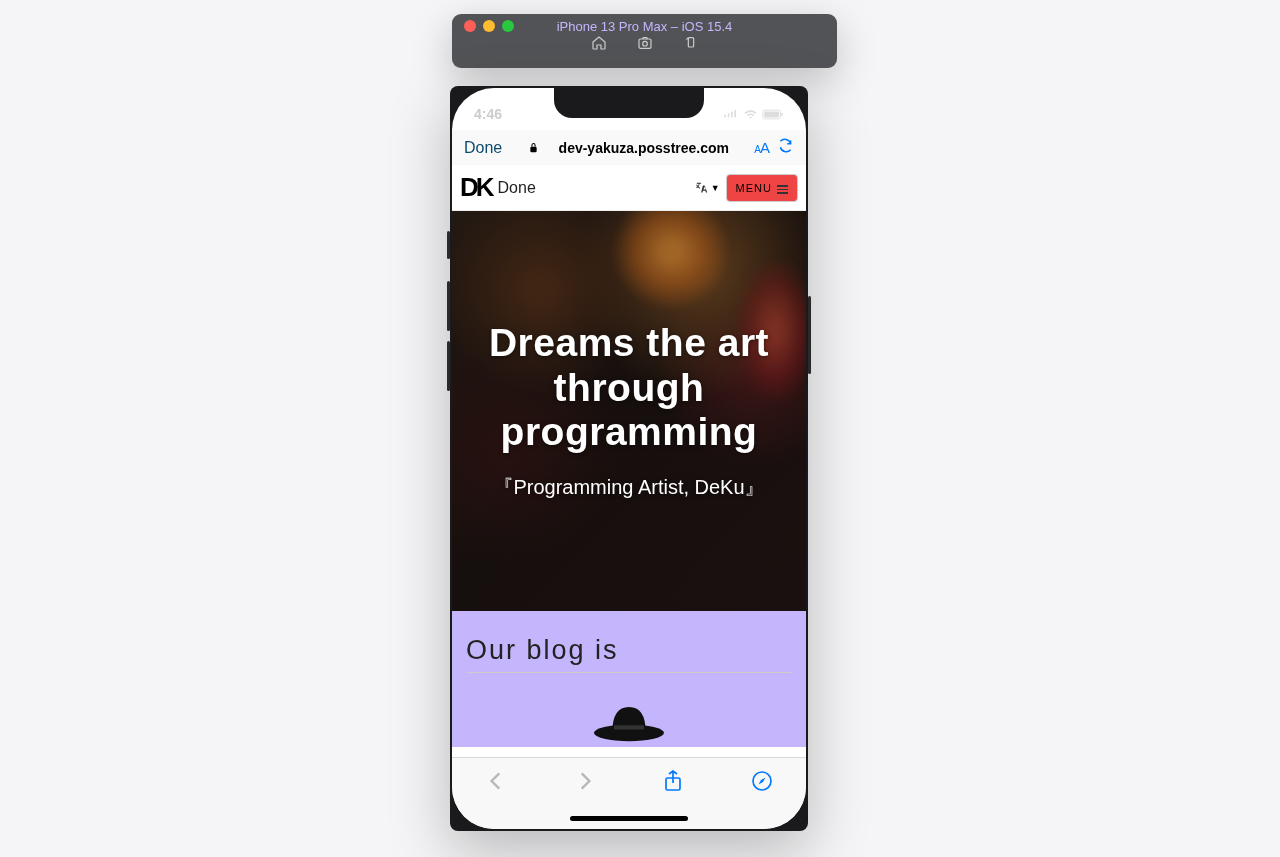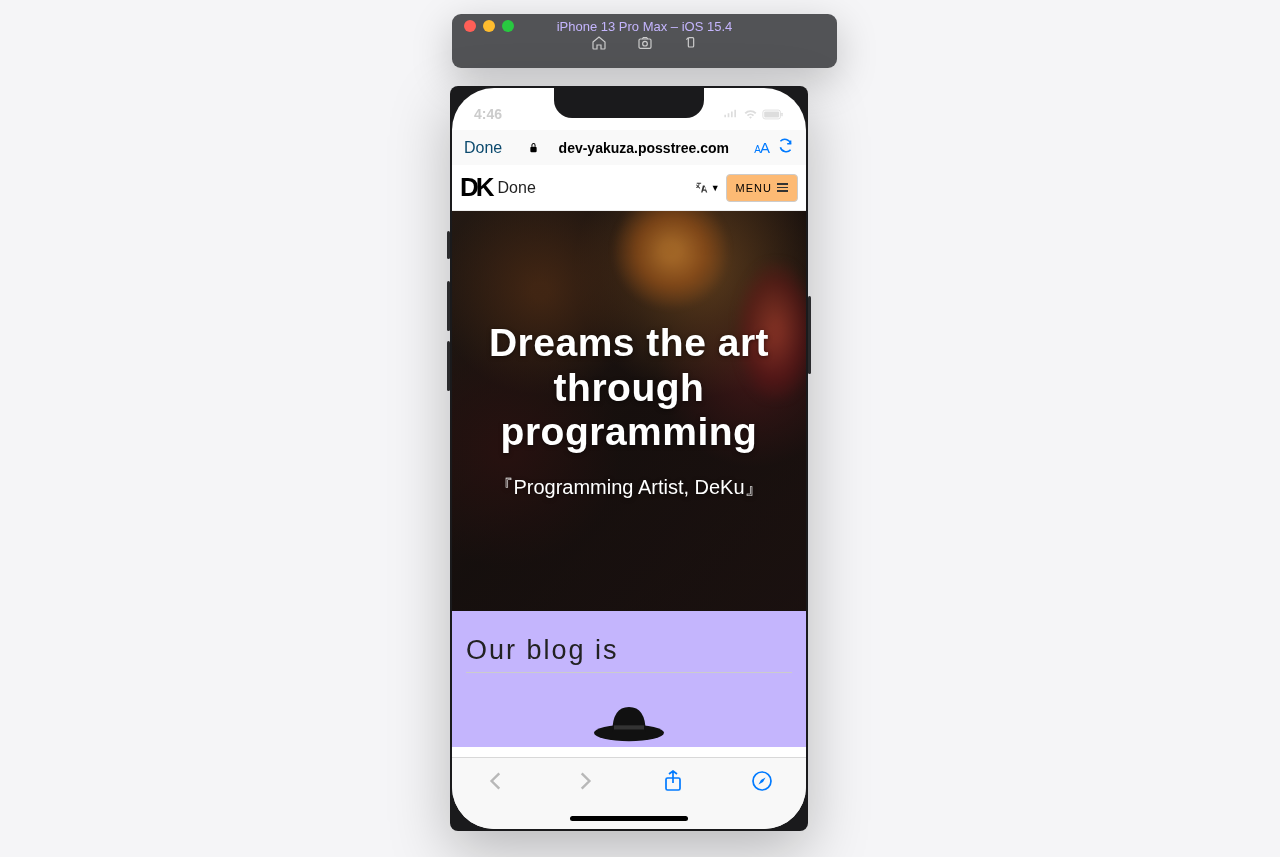--- a/index.html
+++ b/index.html
@@ -191,23 +191,23 @@
       align-items: center;
       gap: 2px;
     }
     .menu-btn {
       border: 1px solid #ccc;
       border-radius: 4px;
       padding: 7px 9px;
       font-size: 11px;
       letter-spacing: 1px;
       display: flex;
-      align-items: center;
+      align-items: flex-end;
       gap: 5px;
-      background: #fdba74;
+      background: #ef4444;
     }
     .hamburger {
       display: inline-flex;
       flex-direction: column;
       gap: 2px;
     }
     .hamburger span {
       width: 11px; height: 1.5px; background: #333;
     }
     

